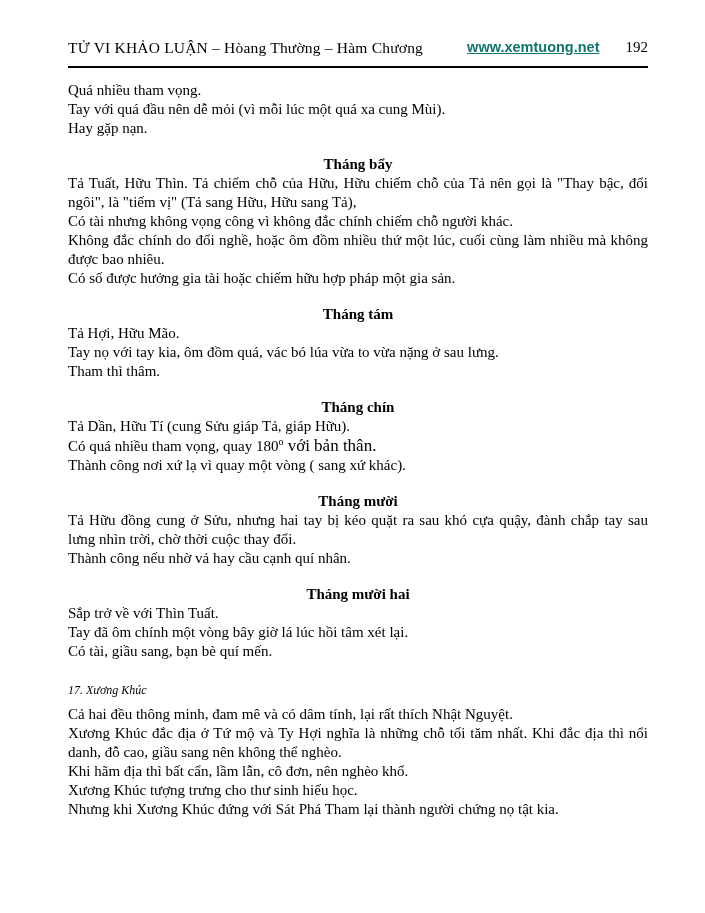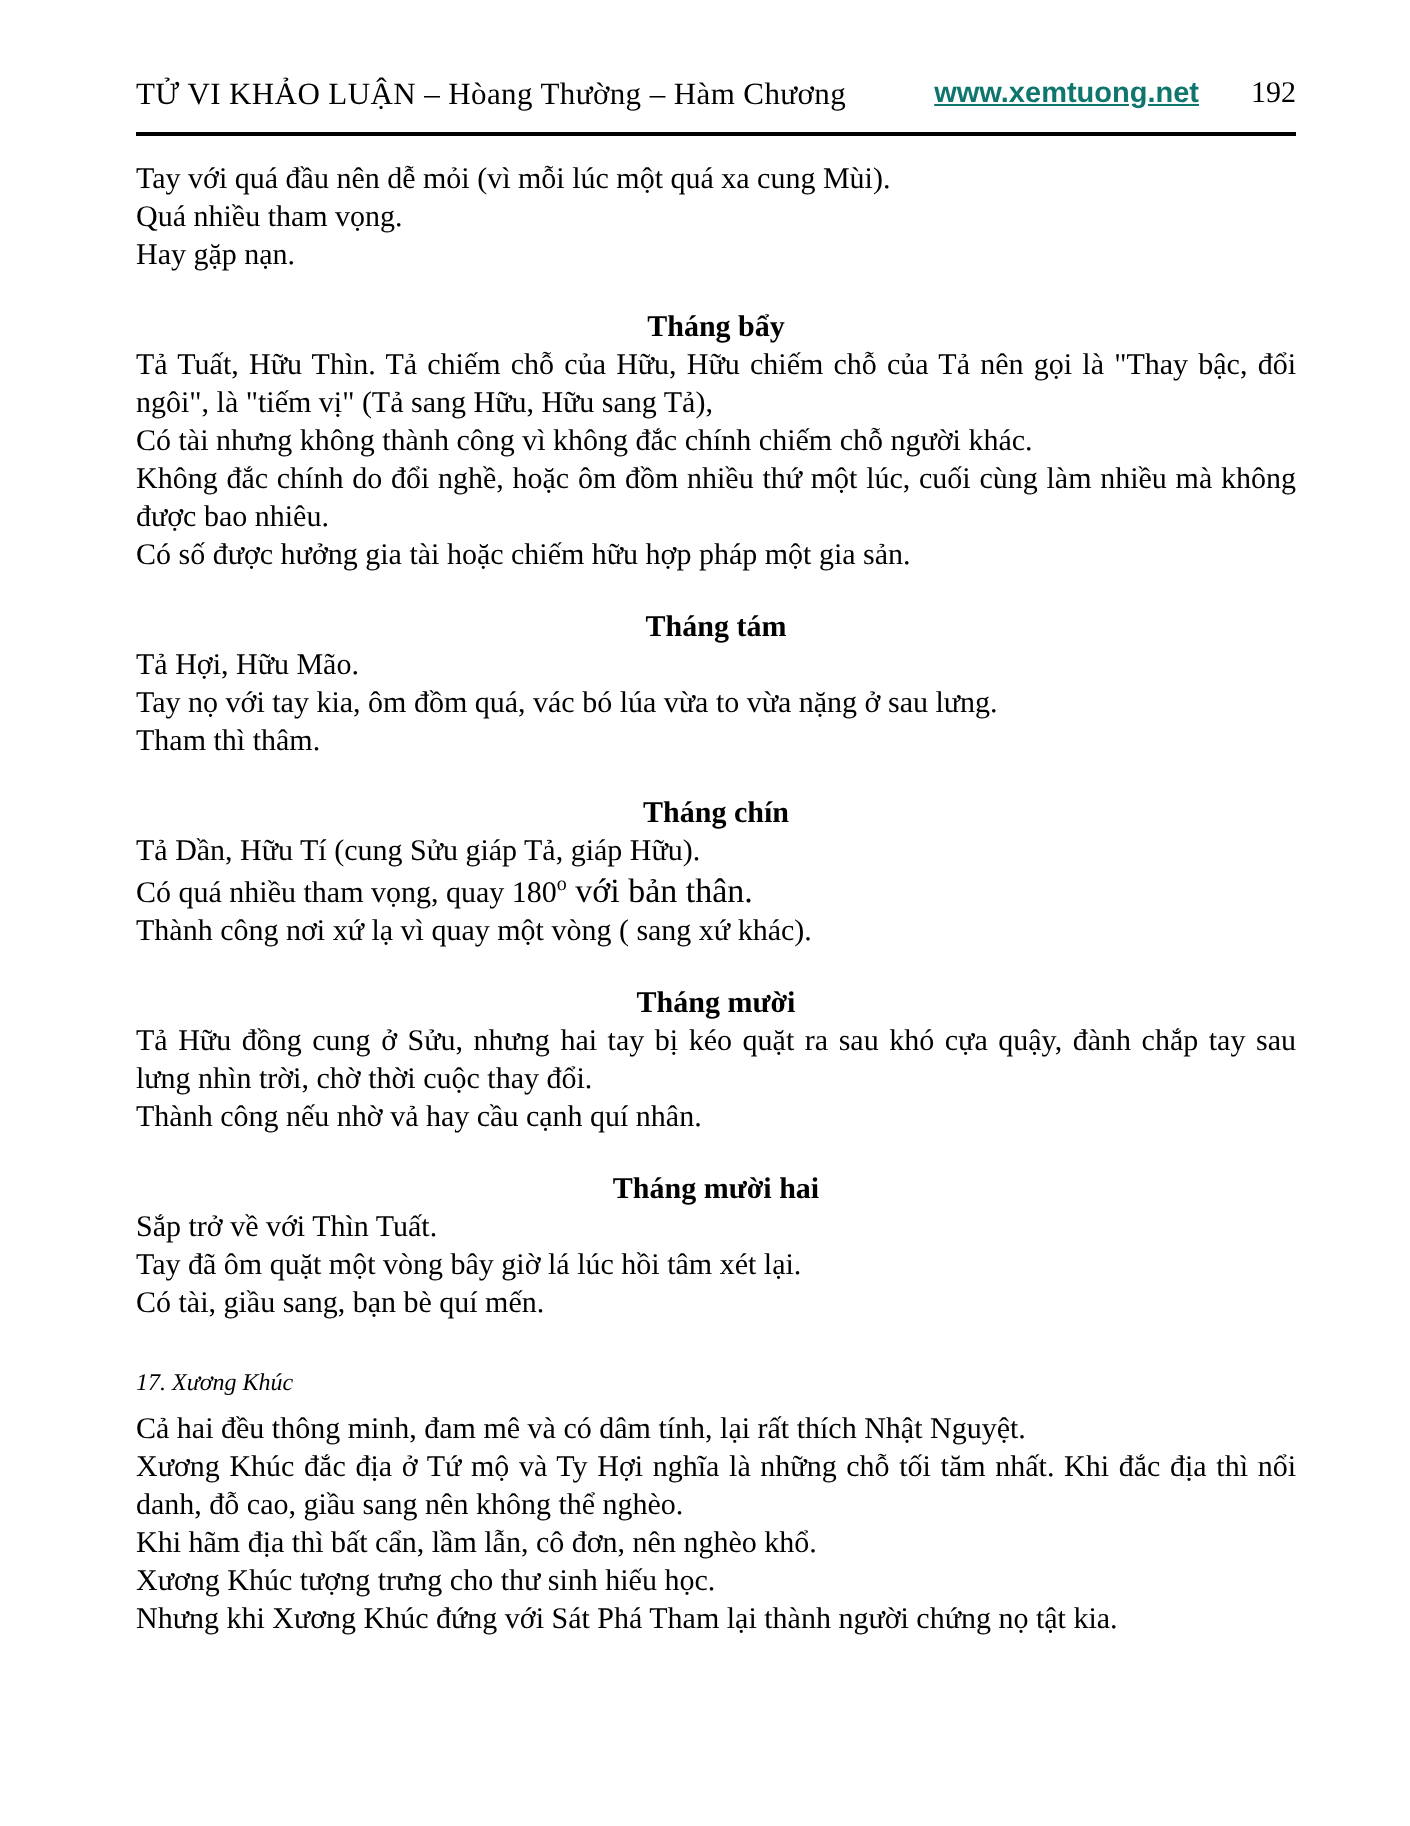--- a/index.html
+++ b/index.html
@@ -97,29 +97,29 @@
       <a class="site-link" href="#">www.xemtuong.net</a>
       <span class="pageno">192</span>
     </span>
   </div>
 
   <div class="rule"></div>
 
   <div class="doc-body">
 
     <section>
+      <p>Quá nhiều tham vọng.</p>
       <p>Tay với quá đầu nên dễ mỏi (vì mỗi lúc một quá xa cung Mùi).</p>
-      <p>Quá nhiều tham vọng.</p>
       <p>Hay gặp nạn.</p>
     </section>
 
     <section>
       <h3>Tháng bẩy</h3>
       <p>Tả Tuất, Hữu Thìn. Tả chiếm chỗ của Hữu, Hữu chiếm chỗ của Tả nên gọi là "Thay bậc, đổi ngôi", là  "tiếm vị" (Tả sang Hữu, Hữu sang Tả),</p>
-      <p>Có tài nhưng không thành công vì không đắc chính chiếm chỗ người khác.</p>
+      <p>Có tài nhưng không vọng công vì không đắc chính chiếm chỗ người khác.</p>
       <p>Không đắc chính do đổi nghề, hoặc ôm đồm nhiều thứ một lúc, cuối cùng làm nhiều mà không được bao nhiêu.</p>
       <p>Có số được hưởng gia tài hoặc chiếm hữu hợp pháp một gia sản.</p>
     </section>
 
     <section>
       <h3>Tháng tám</h3>
       <p>Tả Hợi, Hữu Mão.</p>
       <p>Tay nọ với tay kia, ôm đồm quá, vác bó lúa vừa to vừa nặng ở sau lưng.</p>
       <p>Tham thì thâm.</p>
     </section>
@@ -133,21 +133,21 @@
 
     <section>
       <h3>Tháng mười</h3>
       <p>Tả Hữu đồng cung ở Sửu, nhưng hai tay bị kéo quặt ra sau khó cựa quậy, đành chắp tay sau lưng nhìn trời, chờ thời cuộc thay đổi.</p>
       <p>Thành công nếu nhờ vả hay cầu cạnh quí nhân.</p>
     </section>
 
     <section>
       <h3>Tháng mười hai</h3>
       <p>Sắp trở về với Thìn Tuất.</p>
-      <p>Tay đã ôm quặt một vòng bây giờ lá lúc hồi tâm xét lại.</p>
+      <p>Tay đã ôm chính một vòng bây giờ lá lúc hồi tâm xét lại.</p>
       <p>Có tài, giầu sang, bạn bè quí mến.</p>
     </section>
 
     <section>
       <h2 class="chapter">17. Xương Khúc</h2>
       <p>Cả hai đều thông minh, đam mê và có dâm tính, lại rất thích Nhật Nguyệt.</p>
       <p>Xương Khúc  đắc địa ở Tứ mộ và Ty Hợi nghĩa là những chỗ tối tăm nhất. Khi  đắc địa thì nổi danh, đỗ cao, giầu sang nên không thể nghèo.</p>
       <p>Khi hãm địa thì bất cẩn, lầm lẫn, cô đơn, nên nghèo khổ.</p>
       <p>Xương Khúc tượng trưng cho thư sinh hiếu học.</p>
       <p>Nhưng khi Xương Khúc đứng với Sát Phá Tham lại thành người chứng nọ tật kia.</p>

